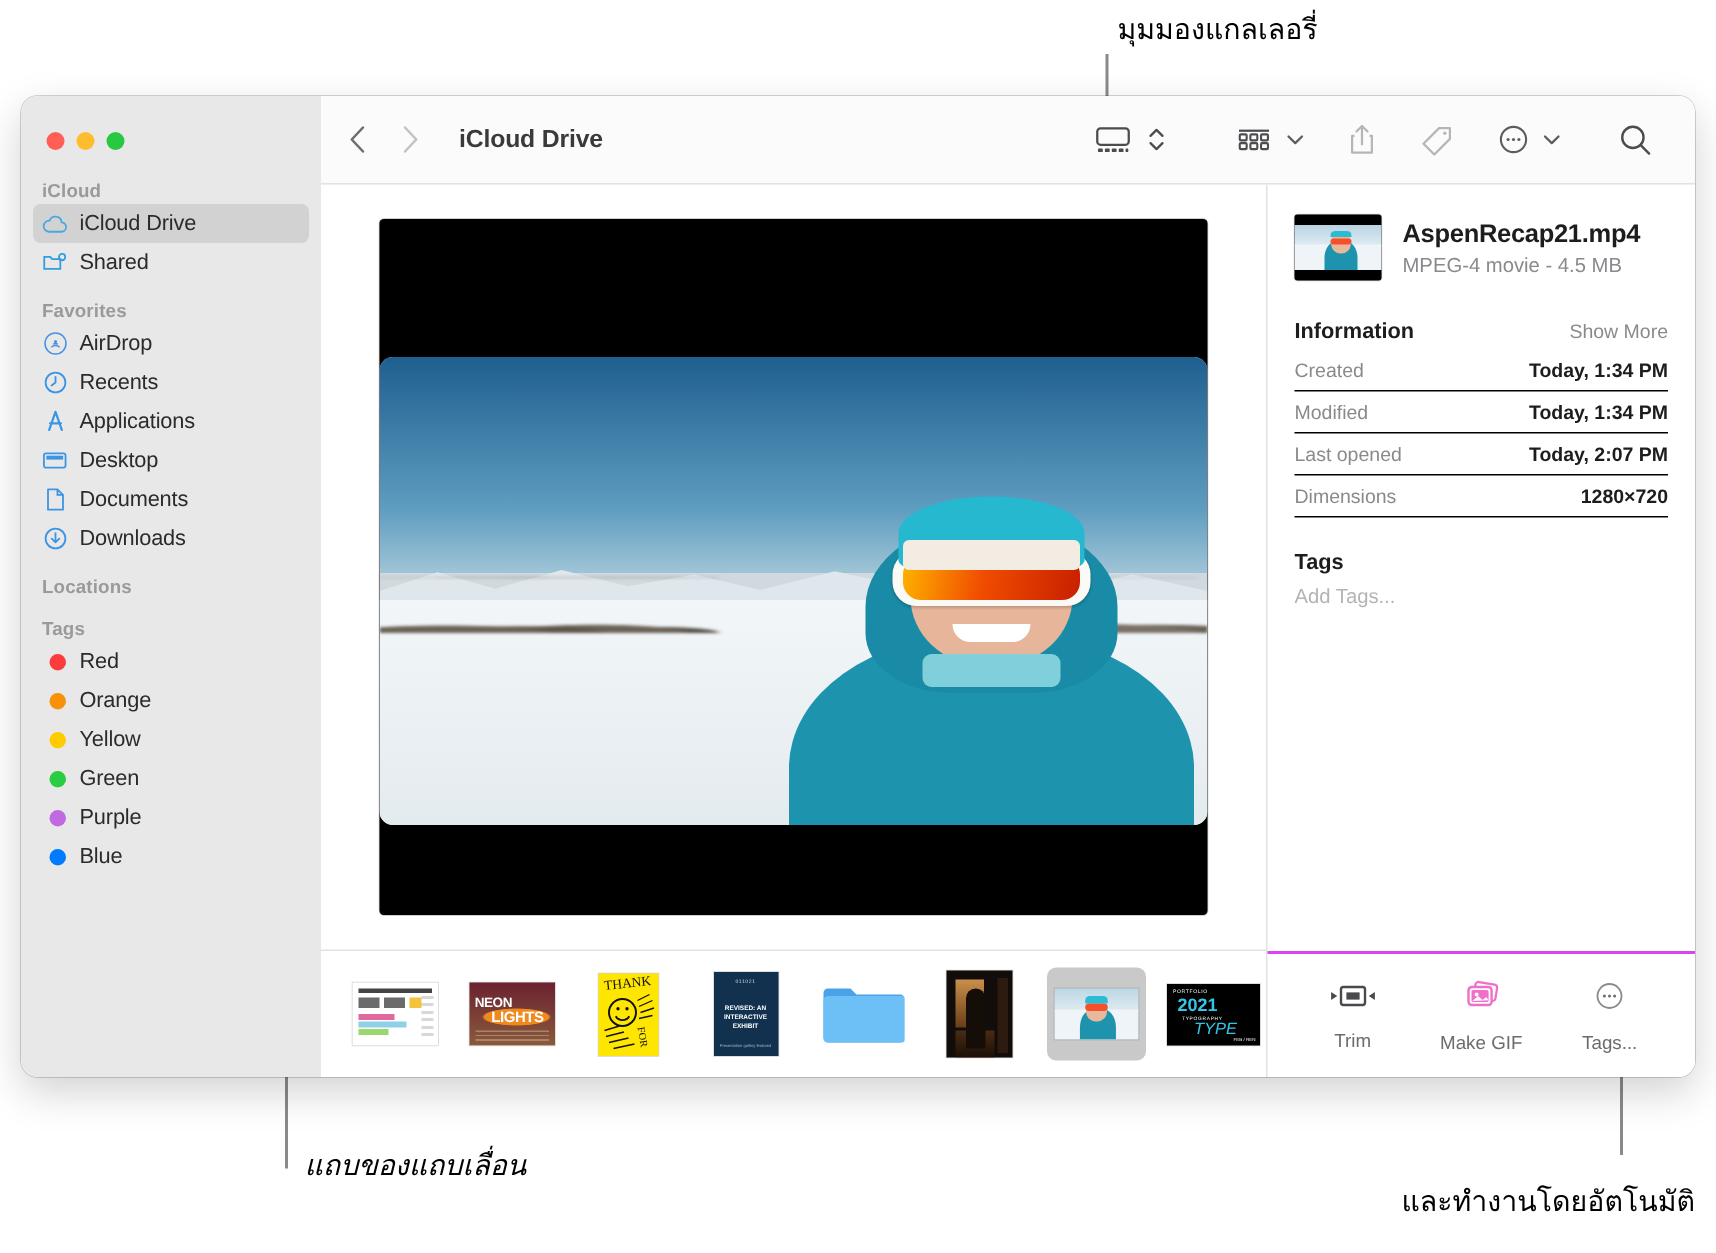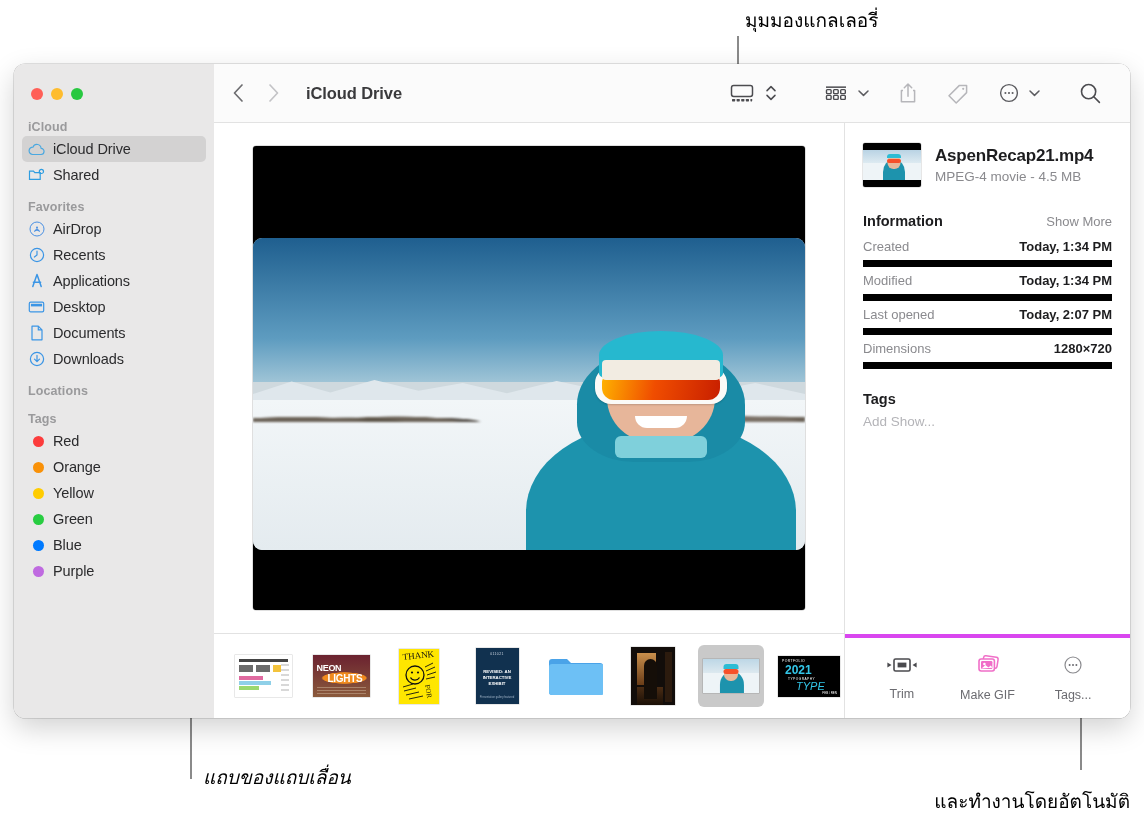--- a/index.html
+++ b/index.html
@@ -319,33 +319,33 @@
   .file-meta { font-size: 13.5px; color: #8a8a8e; margin-top: 3px; }
   .section-head {
     display:flex; align-items: baseline; justify-content: space-between;
     margin-top: 26px; margin-bottom: 4px;
   }
   .section-title { font-size: 14.5px; font-weight: 700; color: #1d1d1f; }
   .show-more { font-size: 13px; color: #8a8a8e; }
   .info-row {
     display: flex; align-items: center; justify-content: space-between;
     height: 27px;
-    border-bottom: 7px solid #000000;
+    border-bottom: 1px solid #000000;
     font-size: 13px;
   }
   .info-row:last-child { border-bottom: none; }
   .info-key { color: #8a8a8e; }
   .info-val { color: #1d1d1f; font-weight: 600; }
   .tags-head { font-size: 14.5px; font-weight: 700; color: #1d1d1f; margin-top: 22px; }
   .add-tags { font-size: 13.5px; color: #b4b4b8; margin-top: 7px; }
 
   #quick-actions {
     flex: 0 0 84px;
     height: 84px;
-    border-top: 4px solid #d946ef;
+    border-top: 2px solid #d946ef;
     display: flex;
     align-items: center;
     justify-content: space-around;
     padding: 0 14px;
     box-sizing: border-box;
   }
   .qa {
     display:flex; flex-direction: column; align-items:center; gap: 8px;
     width: 78px;
   }
@@ -488,29 +488,29 @@
             <span class="sb-label">Yellow</span>
           </div>
           <div class="sb-item">
             <span class="sb-ico">
                 <i class="tag-dot" style="background:#28cd41"></i>
               </span>
             <span class="sb-label">Green</span>
           </div>
           <div class="sb-item">
             <span class="sb-ico">
+                <i class="tag-dot" style="background:#bf6ae0"></i>
+              </span>
+            <span class="sb-label">Purple</span>
+          </div>
+          <div class="sb-item">
+            <span class="sb-ico">
                 <i class="tag-dot" style="background:#007aff"></i>
               </span>
             <span class="sb-label">Blue</span>
-          </div>
-          <div class="sb-item">
-            <span class="sb-ico">
-                <i class="tag-dot" style="background:#bf6ae0"></i>
-              </span>
-            <span class="sb-label">Purple</span>
           </div>
         </div>
       </div>
     </div>
 
     <div id="main">
 
       <div id="toolbar">
         <div class="tb-nav">
           <span>
@@ -755,21 +755,21 @@
             <div class="info-row">
               <span class="info-key">Last opened</span>
               <span class="info-val">Today, 2:07 PM</span>
             </div>
             <div class="info-row">
               <span class="info-key">Dimensions</span>
               <span class="info-val">1280×720</span>
             </div>
 
             <div class="tags-head">Tags</div>
-            <div class="add-tags">Add Show...</div>
+            <div class="add-tags">Add Tags...</div>
           </div>
 
           <div id="quick-actions">
             <div class="qa">
               <span>
                 <svg width="34" height="20" viewBox="0 0 34 20">
                   <rect x="9" y="4" width="16" height="12" rx="1.6" fill="none" stroke="#4a4a4e" stroke-width="1.6"></rect>
                   <rect x="12.6" y="7.6" width="8.8" height="4.8" fill="#4a4a4e"></rect>
                   <path d="M6.5 10 2.4 7.4v5.2z" fill="#4a4a4e"></path>
                   <path d="M27.5 10 31.6 7.4v5.2z" fill="#4a4a4e"></path>

